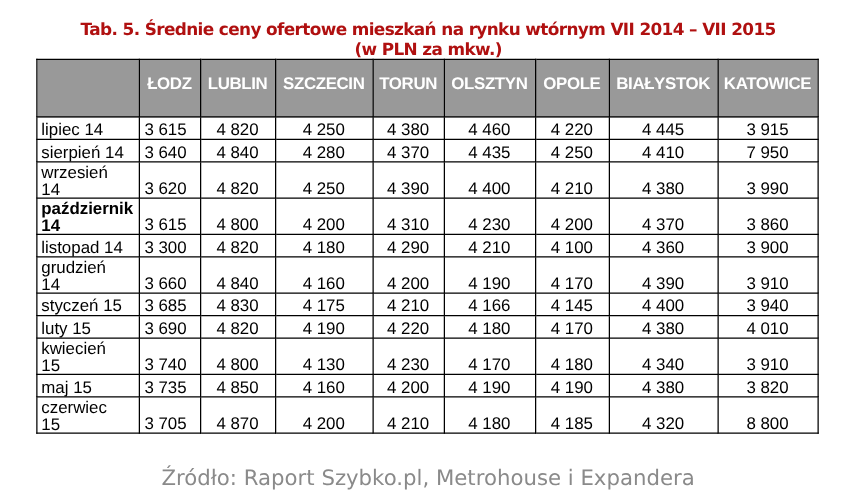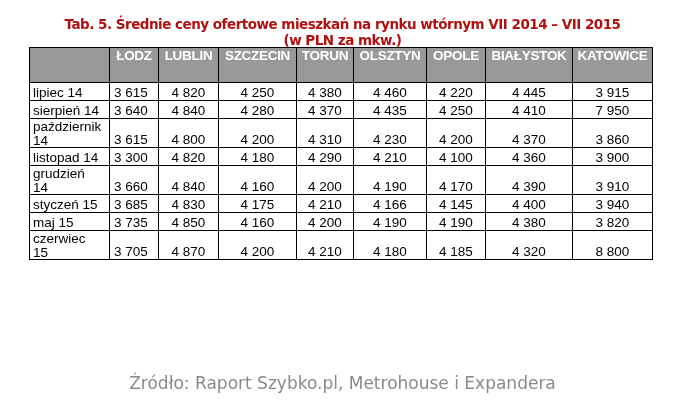--- a/index.html
+++ b/index.html
@@ -12,21 +12,21 @@
   .title.l1 { top: 16px; }
   .title.l2 { top: 32px; }
   table {
     position: absolute; left: 29px; top: 47px;
     border-collapse: collapse; table-layout: fixed;
     font-family: "Liberation Sans", sans-serif; font-size: 13.5px; color: #000;
   }
   td, th { border: 1px solid #000; padding: 0 3px; line-height: 14.5px; }
   th {
     background: #999999; color: #ffffff; font-weight: bold; font-size: 13.5px;
-    height: 33px; vertical-align: top; text-align: center; padding-top: 1px;
+    height: 33px; vertical-align: top; text-align: center; padding-top: 12px;
     letter-spacing: -0.3px;
   }
   th.corner { background: #999999; }
   td { vertical-align: bottom; text-align: center; height: 17px; }
   td.month { text-align: left; padding-right: 4px; }
   tr.tall td { height: 28px; }
   td.lodz { text-align: left; padding-left: 4px; }
   .source {
     position: absolute; left: 0; width: 685px; text-align: center; top: 373px;
     color: #8a8a8a; font-family: "DejaVu Sans", sans-serif; font-size: 17px;
@@ -80,21 +80,32 @@
         <td class="lodz">3 640</td>
         <td>4 840</td>
         <td>4 280</td>
         <td>4 370</td>
         <td>4 435</td>
         <td>4 250</td>
         <td>4 410</td>
         <td>7 950</td>
       </tr>
       <tr class="tall">
-        <td class="month" style="line-height: 13.5px;">październik<br>14</td>
+        <td class="month" style="line-height: 13.5px;">wrzesień<br>14</td>
+        <td class="lodz">3 620</td>
+        <td>4 820</td>
+        <td>4 250</td>
+        <td>4 390</td>
+        <td>4 400</td>
+        <td>4 210</td>
+        <td>4 380</td>
+        <td>3 990</td>
+      </tr>
+      <tr class="tall">
+        <td class="month" style="line-height: 13.5px; font-weight: bold;">październik<br>14</td>
         <td class="lodz">3 615</td>
         <td>4 800</td>
         <td>4 200</td>
         <td>4 310</td>
         <td>4 230</td>
         <td>4 200</td>
         <td>4 370</td>
         <td>3 860</td>
       </tr>
       <tr>
@@ -124,20 +135,42 @@
         <td class="lodz">3 685</td>
         <td>4 830</td>
         <td>4 175</td>
         <td>4 210</td>
         <td>4 166</td>
         <td>4 145</td>
         <td>4 400</td>
         <td>3 940</td>
       </tr>
       <tr>
+        <td class="month">luty 15</td>
+        <td class="lodz">3 690</td>
+        <td>4 820</td>
+        <td>4 190</td>
+        <td>4 220</td>
+        <td>4 180</td>
+        <td>4 170</td>
+        <td>4 380</td>
+        <td>4 010</td>
+      </tr>
+      <tr class="tall">
+        <td class="month" style="line-height: 13.5px;">kwiecień<br>15</td>
+        <td class="lodz">3 740</td>
+        <td>4 800</td>
+        <td>4 130</td>
+        <td>4 230</td>
+        <td>4 170</td>
+        <td>4 180</td>
+        <td>4 340</td>
+        <td>3 910</td>
+      </tr>
+      <tr>
         <td class="month">maj 15</td>
         <td class="lodz">3 735</td>
         <td>4 850</td>
         <td>4 160</td>
         <td>4 200</td>
         <td>4 190</td>
         <td>4 190</td>
         <td>4 380</td>
         <td>3 820</td>
       </tr>

